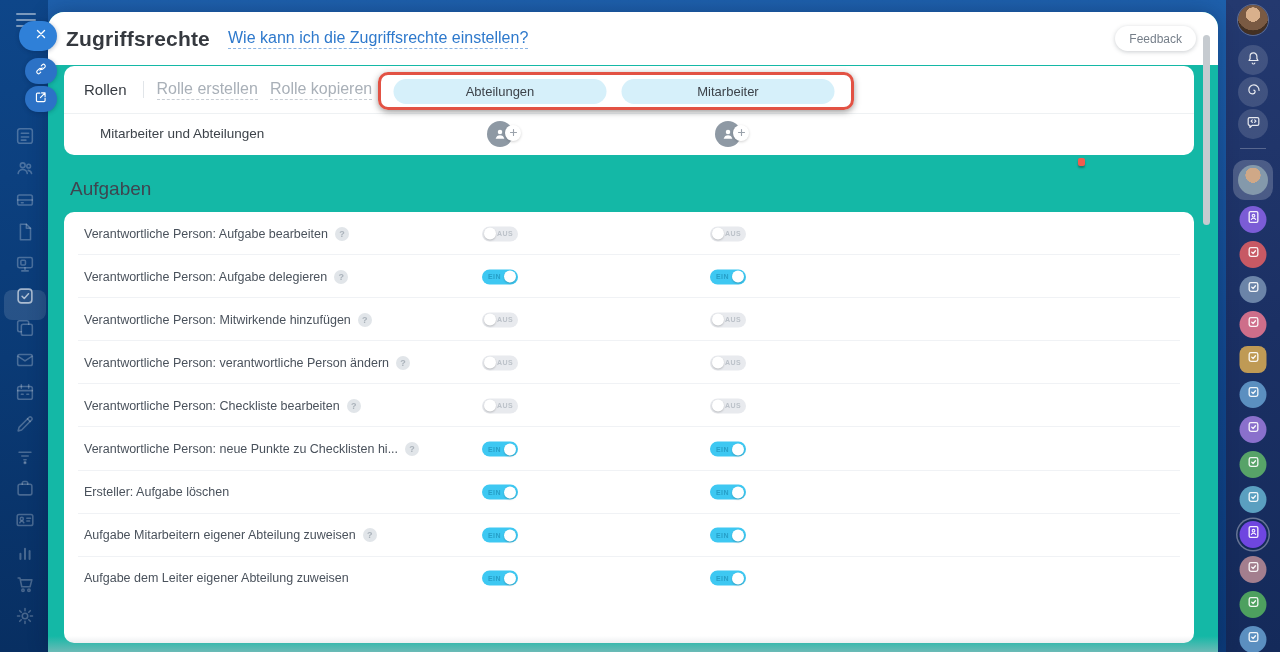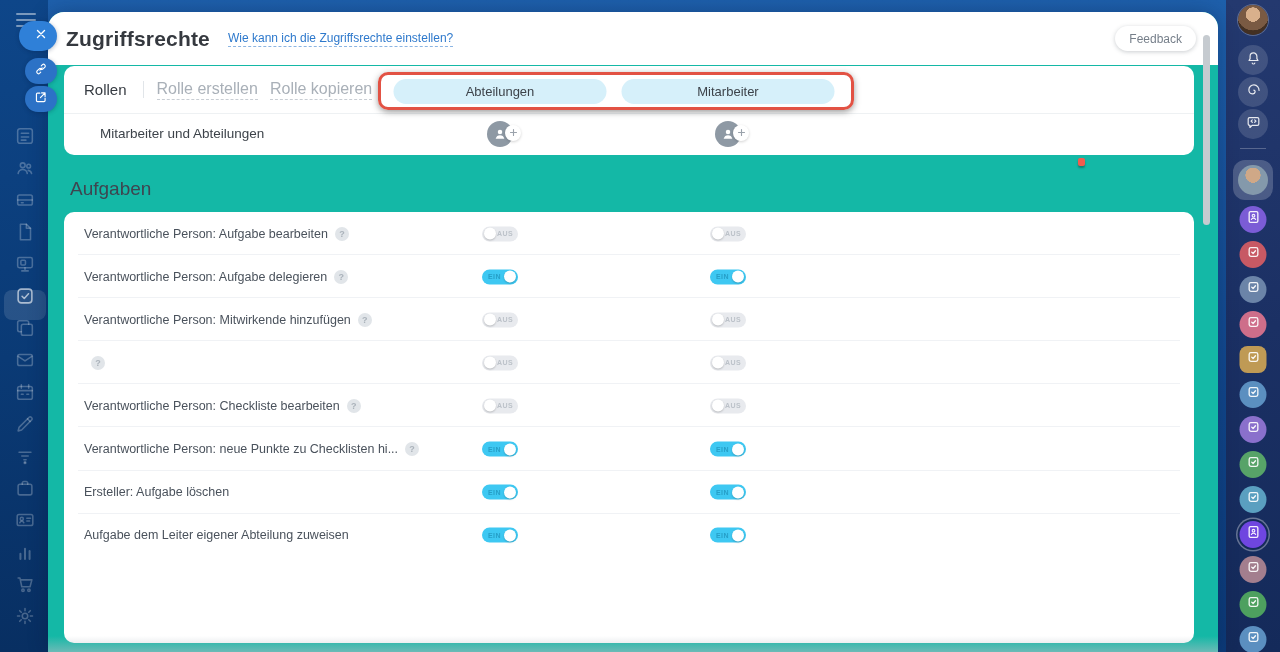--- a/index.html
+++ b/index.html
@@ -46,21 +46,21 @@
   .rr-badge{width:27px;height:27px;display:flex;align-items:center;justify-content:center;
     color:rgba(255,255,255,.92);cursor:pointer;}
   .rr-badge svg{width:16px;height:16px;}
 
   
   .panel{position:absolute;left:48px;top:12px;right:62px;bottom:0;background:#14b8a6;
     border-radius:16px 16px 0 0;box-shadow:0 0 20px rgba(0,20,50,.3);z-index:10;}
   .panel-header{position:absolute;top:0;left:0;right:0;height:53px;background:#fff;
     border-radius:16px 16px 0 0;display:flex;align-items:center;padding:0 22px 0 18px;}
   .page-title{font-size:21px;font-weight:700;color:#35393f;letter-spacing:.2px;}
-  .help-link{margin-left:18px;font-size:12px;color:#2e79cc;cursor:pointer;
+  .help-link{margin-left:18px;font-size:16px;color:#2e79cc;cursor:pointer;
     border-bottom:1px dashed rgba(46,121,204,.55);padding-bottom:1px;}
   .feedback-btn{margin-left:auto;background:#fff;border:none;border-radius:13px;height:25px;
     padding:0 14px;font-size:12px;color:#767f8a;font-family:inherit;cursor:pointer;
     box-shadow:0 1px 4px rgba(80,90,100,.3);}
 
   .card{position:absolute;left:16px;right:24px;background:#fff;border-radius:10px;}
   .card-roles{top:54px;height:89px;}
   .roles-row{position:relative;height:47px;display:flex;align-items:center;padding-left:20px;}
   .roles-title{font-size:15px;color:#363b42;}
   .v-sep{width:1px;height:17px;background:#e1e5e9;margin:0 13px 0 16px;}
@@ -417,20 +417,21 @@
           <span class="t-label">AUS</span>
           <span class="knob"></span>
         </span>
     <span class="toggle col-2 off">
           <span class="t-label">AUS</span>
           <span class="knob"></span>
         </span>
   </div>
 
   <div class="perm-row">
+    <span class="perm-label">Verantwortliche Person: verantwortliche Person ändern</span>
     <span class="help-icon"></span>
     <span class="toggle col-1 off">
           <span class="t-label">AUS</span>
           <span class="knob"></span>
         </span>
     <span class="toggle col-2 off">
           <span class="t-label">AUS</span>
           <span class="knob"></span>
         </span>
   </div>
@@ -468,20 +469,32 @@
     <span class="toggle col-1 on">
           <span class="t-label">EIN</span>
           <span class="knob"></span>
         </span>
     <span class="toggle col-2 on">
           <span class="t-label">EIN</span>
           <span class="knob"></span>
         </span>
   </div>
 
+  <div class="perm-row">
+    <span class="perm-label">Aufgabe Mitarbeitern eigener Abteilung zuweisen</span>
+    <span class="help-icon"></span>
+    <span class="toggle col-1 on">
+          <span class="t-label">EIN</span>
+          <span class="knob"></span>
+        </span>
+    <span class="toggle col-2 on">
+          <span class="t-label">EIN</span>
+          <span class="knob"></span>
+        </span>
+  </div>
 
   <div class="perm-row">
     <span class="perm-label">Aufgabe dem Leiter eigener Abteilung zuweisen</span>
 
     <span class="toggle col-1 on">
           <span class="t-label">EIN</span>
           <span class="knob"></span>
         </span>
     <span class="toggle col-2 on">
           <span class="t-label">EIN</span>

